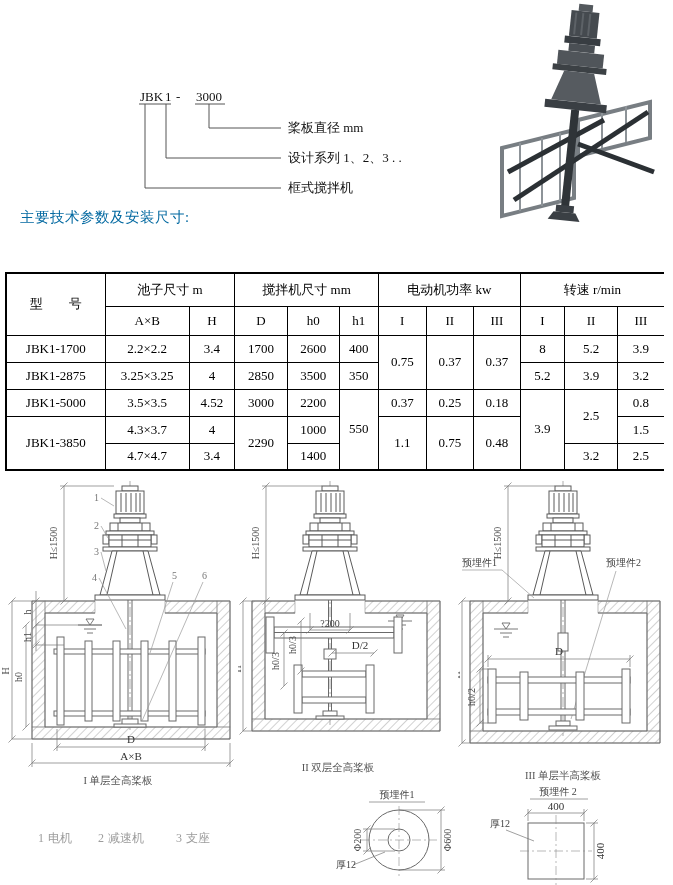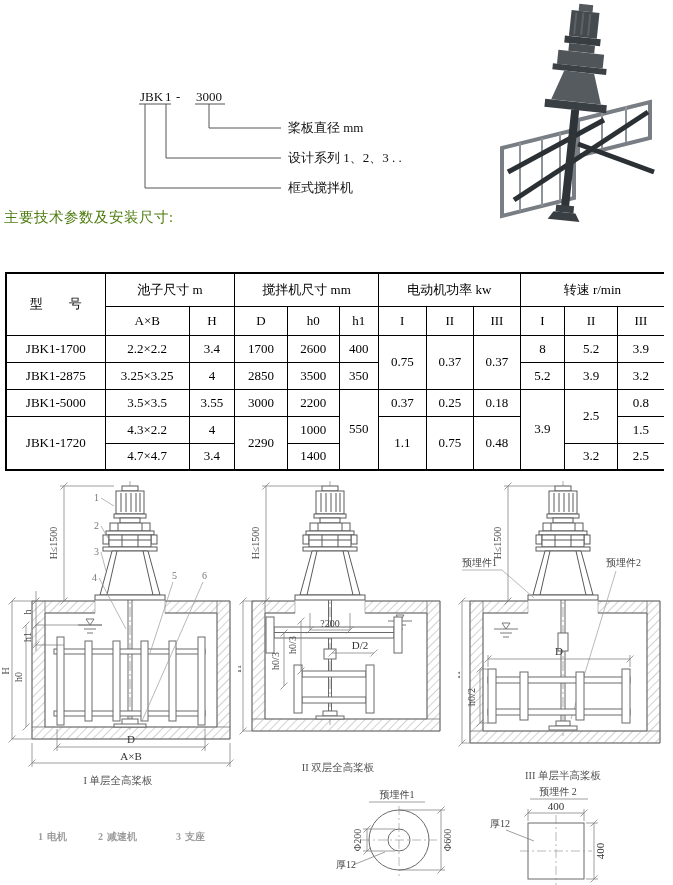--- a/index.html
+++ b/index.html
@@ -7,29 +7,29 @@
         font-family:"Liberation Serif","DejaVu Serif",serif;color:#000;}
   .abs{position:absolute;}
   svg{display:block;}
   svg text{font-family:"Liberation Serif","DejaVu Serif",serif;fill:#333;}
   .dim{font-size:10px;fill:#444;}
   .dimb{font-size:11px;fill:#333;}
   .cap{font-size:10.5px;fill:#555;}
   .plbl{font-size:10px;fill:#777;}
   .code{font-size:13px;fill:#111;}
   .deslbl{font-size:13px;fill:#111;}
-  .section-title{position:absolute;left:4px;top:208px;font-size:14.5px;color:#4d7c0f;letter-spacing:0.5px;}
+  .section-title{position:absolute;left:20px;top:208px;font-size:14.5px;color:#0369a1;letter-spacing:0.5px;}
   table.spec{position:absolute;left:5px;top:272px;width:661px;border-collapse:collapse;table-layout:fixed;
              border:2px solid #000;font-size:13px;}
   .spec th,.spec td{border:1.4px solid #000;text-align:center;vertical-align:middle;font-weight:normal;
              padding:0;white-space:nowrap;overflow:hidden;}
   .spec thead tr.g{height:33px;}
   .spec thead tr.s{height:29px;}
   .spec tbody tr{height:27px;}
-  .legend{position:absolute;left:38px;top:830px;width:215px;color:#9c9c9c;font-size:10px;font-weight:bold;}
+  .legend{position:absolute;left:38px;top:830px;width:215px;color:#9c9c9c;font-size:12px;}
   .legend-row{display:grid;grid-template-columns:60px 78px 1fr;margin-bottom:13px;}
   .legend-item span{margin-right:4px;}
   .defs-holder{position:absolute;width:0;height:0;overflow:hidden;}
 </style>
 </head>
 <body>
 
 <div class="page">
 
   <svg class="defs-holder" aria-hidden="true">
@@ -186,34 +186,34 @@
         <td>2850</td>
         <td>3500</td>
         <td>350</td>
         <td>5.2</td>
         <td>3.9</td>
         <td>3.2</td>
       </tr>
       <tr>
         <td>JBK1-5000</td>
         <td>3.5×3.5</td>
-        <td>3.55</td>
+        <td>4.52</td>
         <td>3000</td>
         <td>2200</td>
         <td rowspan="3">550</td>
         <td>0.37</td>
         <td>0.25</td>
         <td>0.18</td>
         <td rowspan="3">3.9</td>
         <td rowspan="2">2.5</td>
         <td>0.8</td>
       </tr>
       <tr>
-        <td rowspan="2">JBK1-1720</td>
-        <td>4.3×2.2</td>
+        <td rowspan="2">JBK1-3850</td>
+        <td>4.3×3.7</td>
         <td>4</td>
         <td rowspan="2">2290</td>
         <td>1000</td>
         <td rowspan="2">1.1</td>
         <td rowspan="2">0.75</td>
         <td rowspan="2">0.48</td>
         <td>1.5</td>
       </tr>
       <tr>
         <td>4.7×4.7</td>

